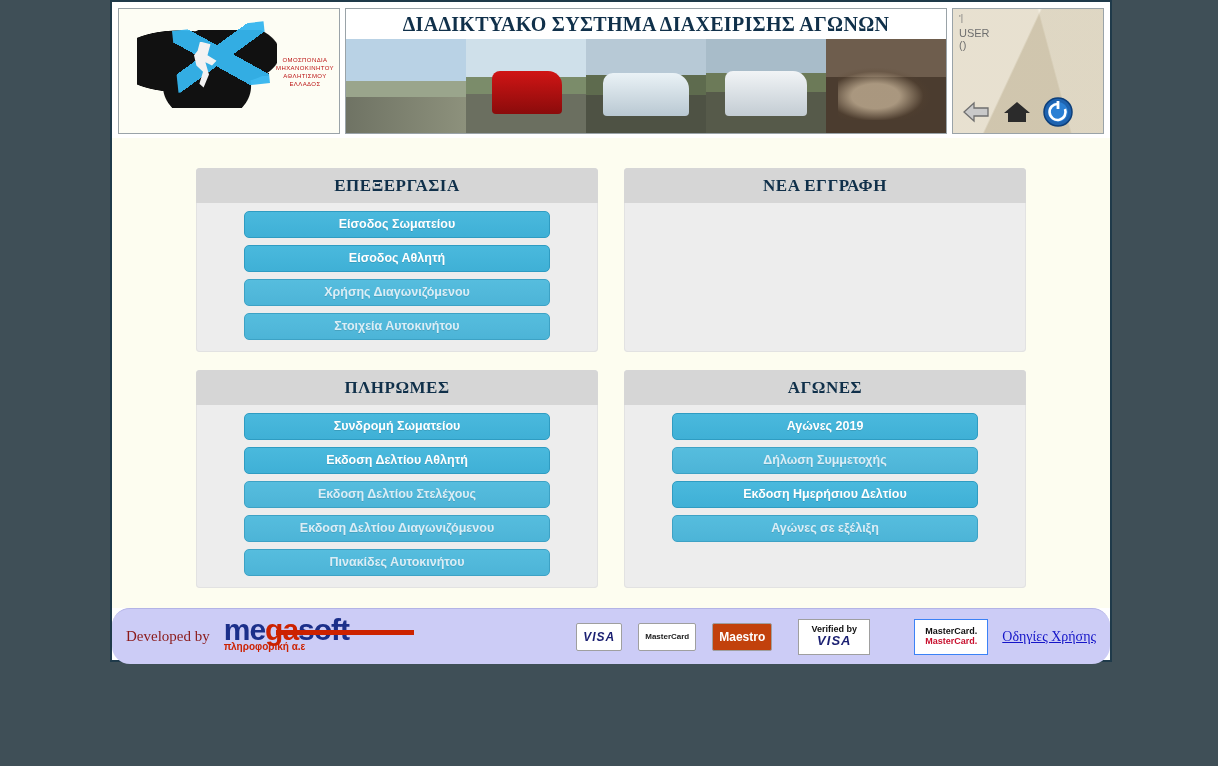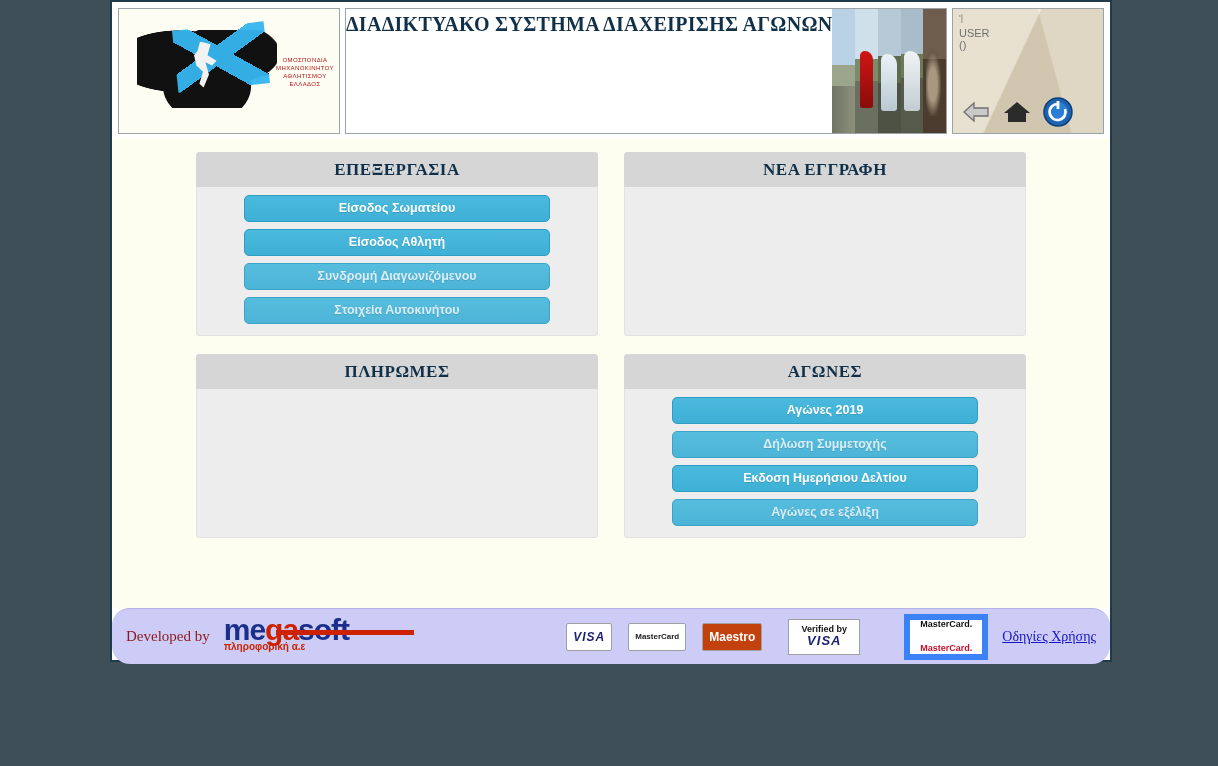--- a/index.html
+++ b/index.html
@@ -97,20 +97,21 @@
     margin-top: 2px;
     text-align: center;
     line-height: 1.35;
   }
 
   #banner-panel {
     flex: 1 1 auto;
     border: 1px solid #9aa3a8;
     background: #e8e8e8;
     display: flex;
+    flex-direction: column;
     overflow: hidden;
   }
 
   #banner-title {
     text-align: center;
     font-size: 20px;
     font-weight: bold;
     color: #10304a;
     padding: 4px 0 3px 0;
     letter-spacing: .3px;
@@ -175,21 +176,21 @@
   
   #main {
     background: #fdfdf0;
     height: 470px;
     box-sizing: border-box;
     padding: 14px 0 0 0;
   }
 
   .grid {
     width: 830px;
-    margin: 0 auto;
+    margin: 16px auto;
     display: grid;
     grid-template-columns: 1fr 1fr;
     column-gap: 26px;
     row-gap: 18px;
   }
 
   .panel {
     background: #ededed;
     border-radius: 4px;
     padding-bottom: 12px;
@@ -297,22 +298,22 @@
   .card.mc { color: #222; font-size: 8px; }
   .card.maestro { color: #222; font-size: 12px; background: #c2410c; color: #fff; }
   .vbv {
     height: 34px; width: 70px; border: 1px solid #9f9f9f; background: #fff;
     display:flex; flex-direction: column; align-items:center; justify-content:center;
     font-family: "Liberation Sans", sans-serif; line-height: 1.05;
   }
   .vbv .l1 { font-size: 9px; font-weight: bold; color: #111; }
   .vbv .l2 { font-size: 13px; font-weight: bold; font-style: italic; color: #1a1f71; letter-spacing: 1px; }
   .mcsc {
-    height: 34px; width: 72px; border: 6px solid #3b82f6; background: #fff;
-    display:flex; flex-direction: column; align-items:center; justify-content:space-between;
+    height: 34px; width: 72px; border: 1px solid #3b82f6; background: #fff;
+    display:flex; flex-direction: column; align-items:center; justify-content:center;
     font-family: "Liberation Sans", sans-serif; line-height: 1.1; margin-left: 28px;
   }
   .mcsc .l1 { font-size: 9px; font-weight: bold; color: #111; }
   .mcsc .l2 { font-size: 9px; font-weight: bold; color: #c8102e; }
   .help-link {
     margin-left: auto;
     font-family: "Liberation Serif", serif;
     font-size: 14px;
     color: #1414c8;
     text-decoration: underline;
@@ -380,31 +381,38 @@
   </div>
 
   <div id="main">
     <div class="grid">
 
       <div class="panel">
         <div class="panel-head">ΕΠΕΞΕΡΓΑΣΙΑ</div>
         <div class="panel-body">
           <div class="btn">Είσοδος Σωματείου</div>
           <div class="btn">Είσοδος Αθλητή</div>
-          <div class="btn dim">Συνδρομή Διαγωνιζόμενου</div>
+          <div class="btn dim">Χρήσης Διαγωνιζόμενου</div>
           <div class="btn dim">Στοιχεία Αυτοκινήτου</div>
         </div>
       </div>
 
       <div class="panel">
         <div class="panel-head">ΝΕΑ ΕΓΓΡΑΦΗ</div>
       </div>
 
       <div class="panel">
         <div class="panel-head">ΠΛΗΡΩΜΕΣ</div>
+        <div class="panel-body">
+          <div class="btn">Συνδρομή Σωματείου</div>
+          <div class="btn">Εκδοση Δελτίου Αθλητή</div>
+          <div class="btn dim">Εκδοση Δελτίου Στελέχους</div>
+          <div class="btn dim">Εκδοση Δελτίου Διαγωνιζόμενου</div>
+          <div class="btn dim">Πινακίδες Αυτοκινήτου</div>
+        </div>
       </div>
 
       <div class="panel">
         <div class="panel-head">ΑΓΩΝΕΣ</div>
         <div class="panel-body">
           <div class="btn">Αγώνες 2019</div>
           <div class="btn dim">Δήλωση Συμμετοχής</div>
           <div class="btn">Εκδοση Ημερήσιου Δελτίου</div>
           <div class="btn dim">Αγώνες σε εξέλιξη</div>
         </div>

